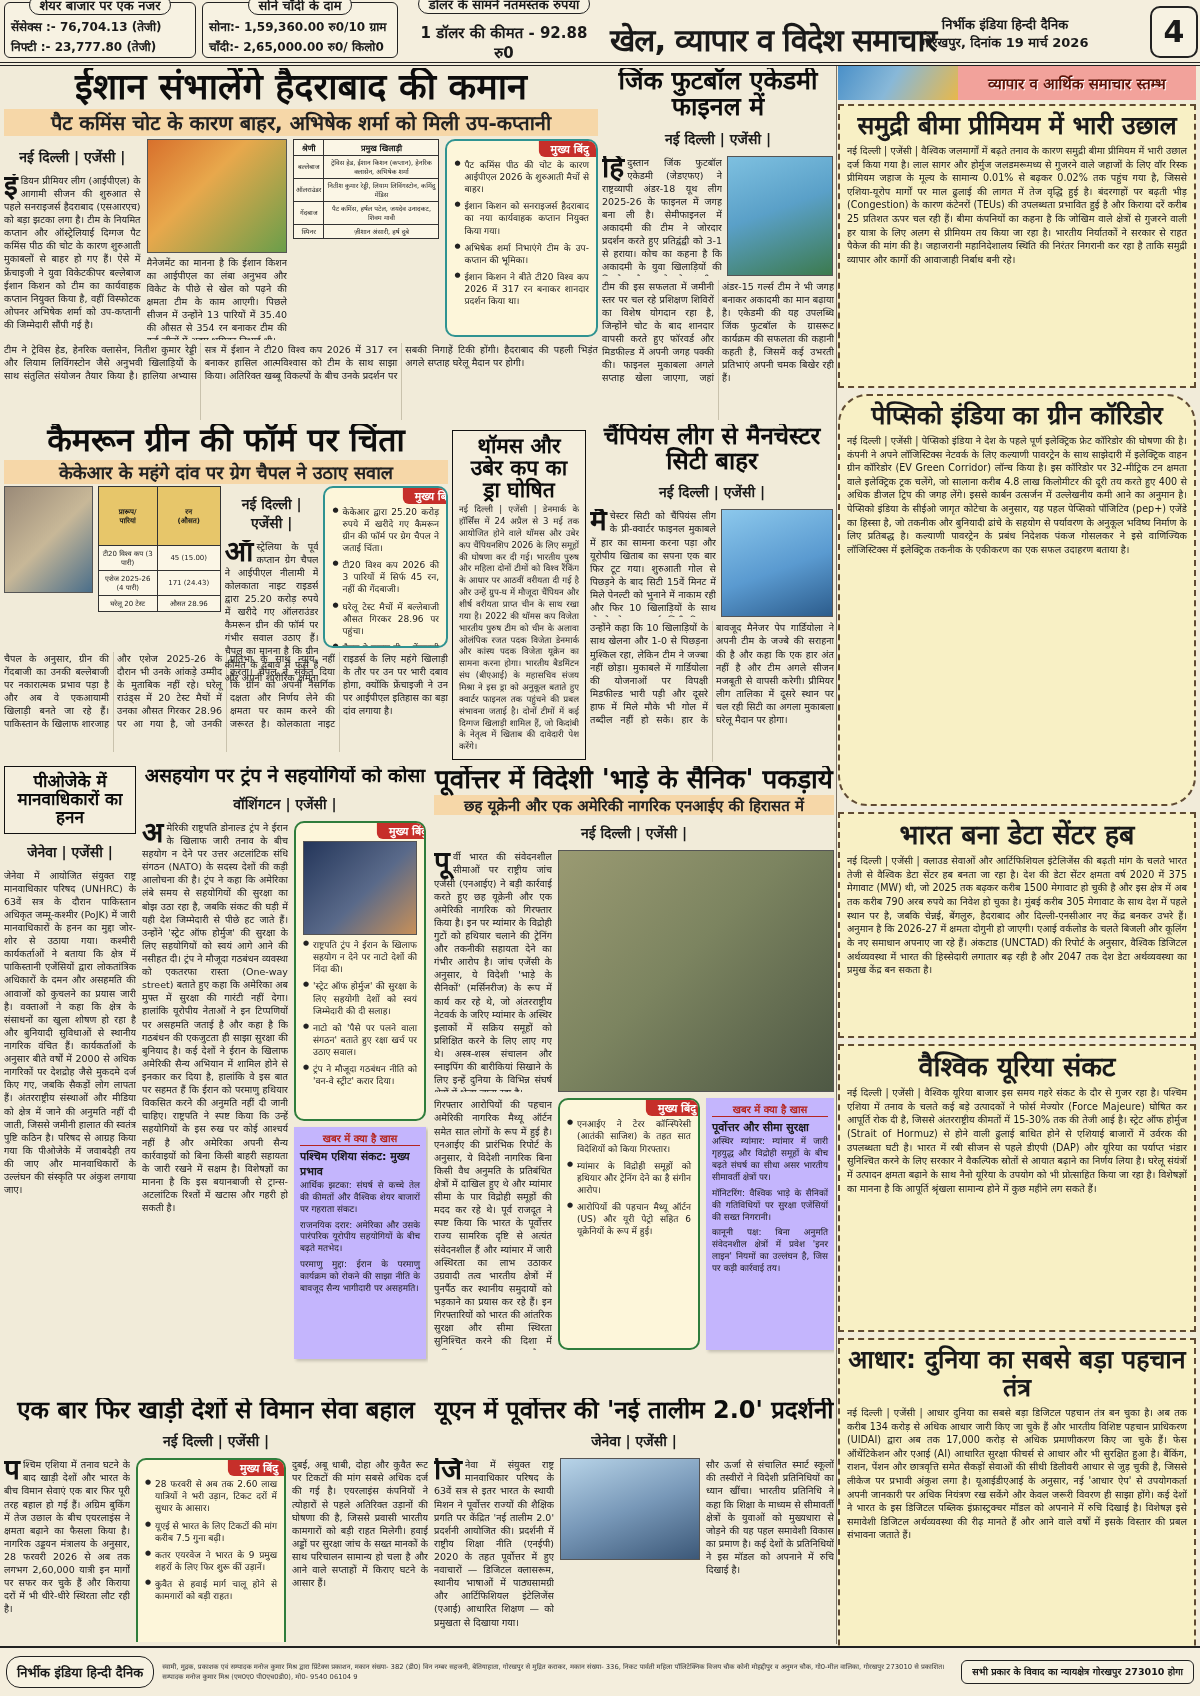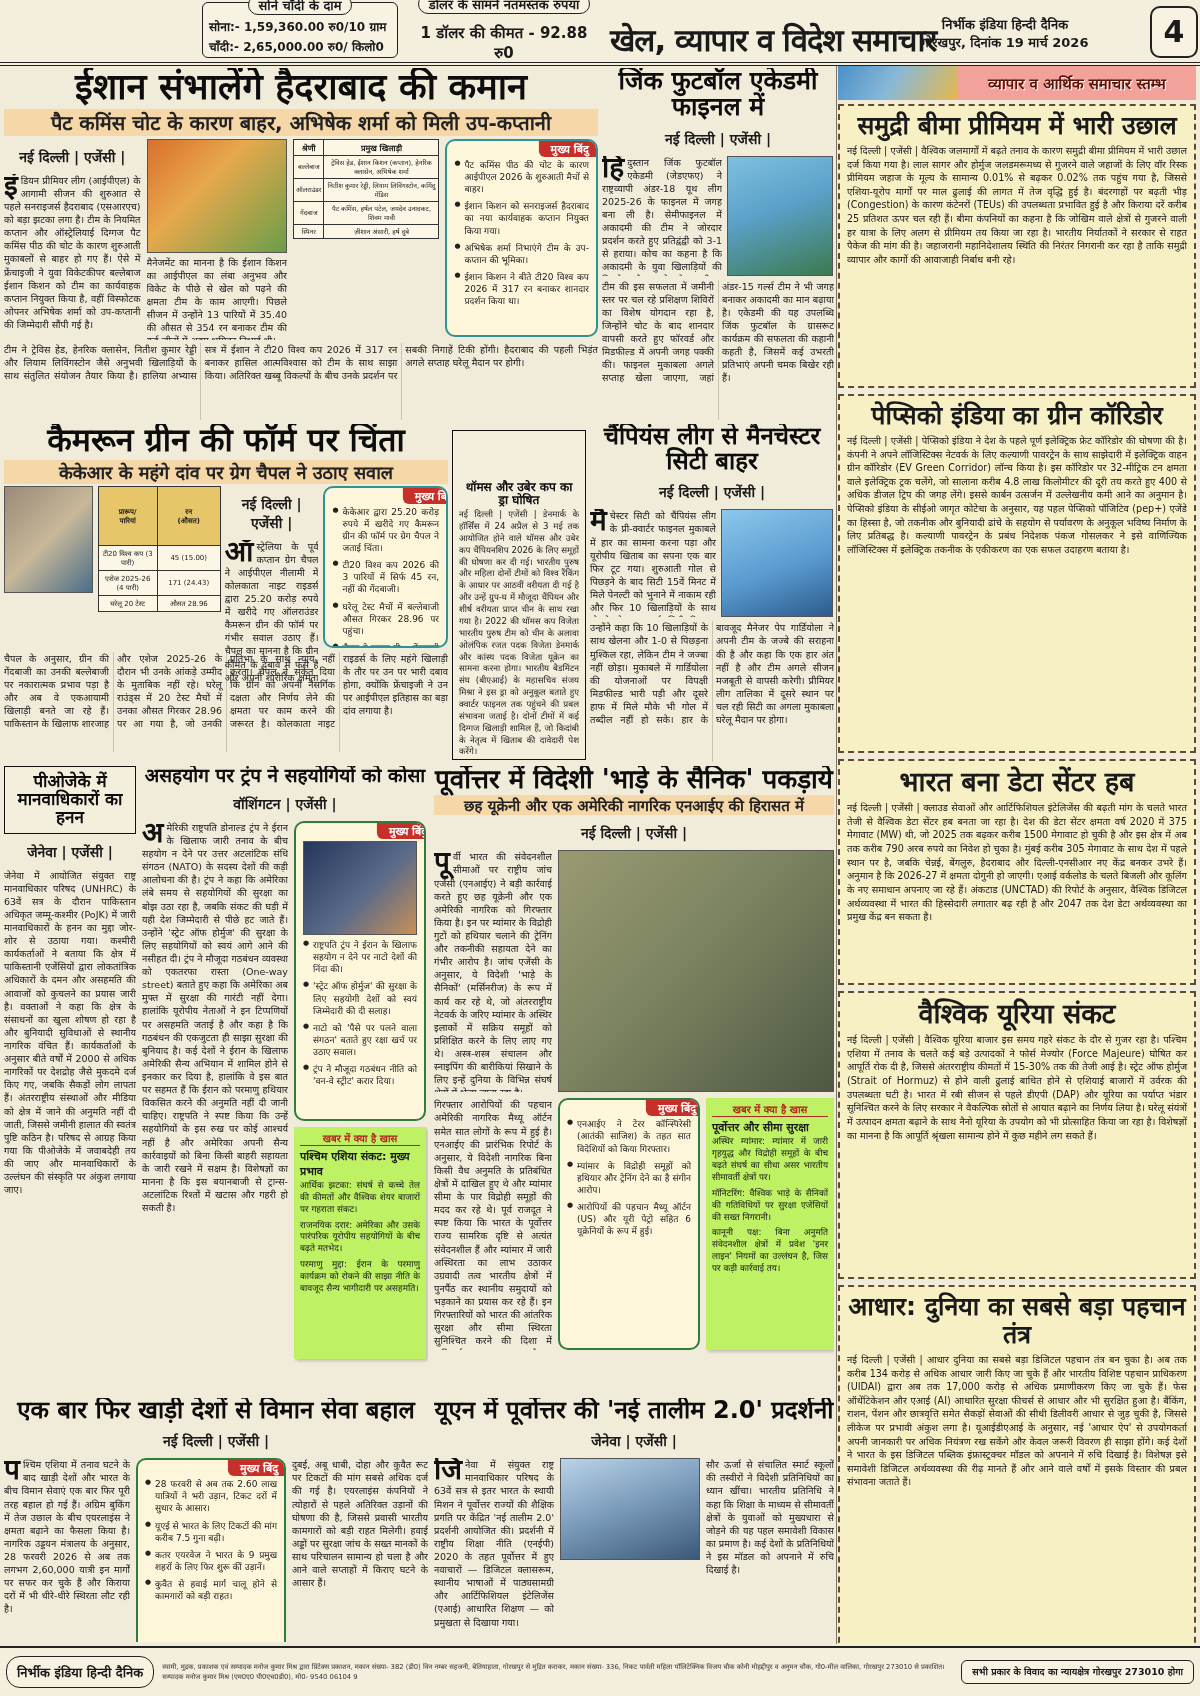--- a/index.html
+++ b/index.html
@@ -27,21 +27,21 @@
   .photo{border:1px solid #555;}
   
   .keybox{border:2px solid #2f9391;border-radius:10px;background:#fdf6da;box-sizing:border-box;padding:14px 7px 5px 7px;position:relative;overflow:hidden;}
   .keybox.green{border-color:#2f7d3c;}
   .kp-label{position:absolute;top:-1px;left:50%;transform:translateX(-50%);background:#c62f2a;color:#fff;
             font-weight:bold;font-size:11px;padding:1px 12px;border-radius:0 0 6px 6px;white-space:nowrap;margin-left:48px;}
   .keybox ul{margin:4px 0 0 0;padding:0;list-style:none;}
   .keybox li{font-size:9px;line-height:1.35;margin-bottom:5px;padding-left:10px;position:relative;text-align:justify;}
   .keybox li::before{content:"●";position:absolute;left:0;top:0;font-size:7px;color:#222;}
   
-  .khabar{background:#bef264;box-shadow:2px 2px 3px #00000030;box-sizing:border-box;padding:4px 6px;overflow:hidden;}
+  .khabar{background:#c4b5fd;box-shadow:2px 2px 3px #00000030;box-sizing:border-box;padding:4px 6px;overflow:hidden;}
   .kh-head{color:#b4261f;font-weight:bold;font-size:10px;text-align:center;border-bottom:1px solid #b4261f;margin-bottom:2px;}
   .kh-title{font-weight:800;font-size:11px;margin:2px 0;}
   .kh-item{font-size:8.8px;line-height:1.35;text-align:justify;margin-bottom:4px;}
   
   table.squad{border-collapse:collapse;width:100%;background:#fbf6e6;}
   table.squad th,table.squad td{border:1.2px solid #333;font-size:6.6px;padding:2px;text-align:center;vertical-align:middle;}
   table.squad th{font-size:8px;}
   table.stats{border-collapse:collapse;width:100%;background:#fbf6e6;}
   table.stats th{background:#e7c66a;border:1px solid #333;font-size:7px;padding:20px;}
   table.stats td{border:1px solid #333;font-size:7px;padding:3px 2px;text-align:center;}
@@ -61,20 +61,25 @@
   .f-imprint{flex:1;font-size:6.8px;line-height:1.5;color:#333;}
   .f-juris{border:1.5px solid #222;border-radius:6px;font-size:9.5px;font-weight:bold;text-align:center;padding:4px 10px;background:#f7f2e2;line-height:1.4;}
   .vrule{position:absolute;top:66px;left:836px;width:0;height:1578px;border-left:1.5px solid #7a7365;}
 </style>
 </head>
 <body>
 
 <div class="page">
 
   <div class="topbar">
+    <div class="tb-box" style="left:4px;width:192px;">
+      <span class="tb-title">शेयर बाजार पर एक नजर</span>
+      <span class="tb-line">सेंसेक्स :- 76,704.13  (तेजी)</span><br>
+      <span class="tb-line">निफ्टी :- 23,777.80  (तेजी)</span>
+    </div>
     <div class="tb-box" style="left:202px;width:196px;">
       <span class="tb-title">सोने चाँदी के दाम</span>
       <span class="tb-line">सोना:- 1,59,360.00 रु0/10 ग्राम</span><br>
       <span class="tb-line">चाँदी:- 2,65,000.00 रु0/ किलो0</span>
     </div>
     <div class="tb-box" style="left:404px;width:200px;border:none;background:transparent;">
       <span class="tb-title">डॉलर के सामने नतमस्तक रुपया</span>
       <div class="tb-one">1 डॉलर की कीमत - 92.88 रु0</div>
     </div>
     <div class="masthead">खेल, व्यापार व विदेश समाचार</div>
@@ -192,21 +197,21 @@
           <li>टी20 विश्व कप 2026 की 3 पारियों में सिर्फ 45 रन, नहीं की गेंदबाजी।</li>
           <li>घरेलू टेस्ट मैचों में बल्लेबाजी औसत गिरकर 28.96 पर पहुंचा।</li>
           <li>चैपल ने सलाह दी— गेंदबाजी के साथ बल्लेबाजी में निखार जरूरी।</li>
         </ul>
       </div>
     </div>
     <div class="body-txt cols4" style="height:100px;margin-top:4px;">चैपल के अनुसार, ग्रीन की गेंदबाजी का उनकी बल्लेबाजी पर नकारात्मक प्रभाव पड़ा है और अब वे एकआयामी खिलाड़ी बनते जा रहे हैं। पाकिस्तान के खिलाफ शारजाह और एशेज 2025-26 के दौरान भी उनके आंकड़े उम्मीद के मुताबिक नहीं रहे। घरेलू राउंड्स में 20 टेस्ट मैचों में उनका औसत गिरकर 28.96 पर आ गया है, जो उनकी प्रतिभा के साथ न्याय नहीं करता। चैपल ने संकेत दिया कि ग्रीन को अपनी नैसर्गिक दक्षता और निर्णय लेने की क्षमता पर काम करने की जरूरत है। कोलकाता नाइट राइडर्स के लिए महंगे खिलाड़ी के तौर पर उन पर भारी दबाव होगा, क्योंकि फ्रेंचाइजी ने उन पर आईपीएल इतिहास का बड़ा दांव लगाया है।</div>
   </div>
 
   <div class="abs boxed" style="left:452px;top:430px;width:134px;height:330px;padding:4px 6px;background:#f4eedd;">
-    <div class="headline" style="font-size:12px;margin-top:46px;">थॉमस और उबेर कप का ड्रा घोषित</div>
+    <div class="headline" style="font-size:21px;">थॉमस और उबेर कप का ड्रा घोषित</div>
     <div class="body-txt" style="font-size:8.6px;height:286px;margin-top:3px;">नई दिल्ली | एजेंसी | डेनमार्क के हॉर्सिंस में 24 अप्रैल से 3 मई तक आयोजित होने वाले थॉमस और उबेर कप चैंपियनशिप 2026 के लिए समूहों की घोषणा कर दी गई। भारतीय पुरुष और महिला दोनों टीमों को विश्व रैंकिंग के आधार पर आठवीं वरीयता दी गई है और उन्हें ग्रुप-घ में मौजूदा चैंपियन और शीर्ष वरीयता प्राप्त चीन के साथ रखा गया है। 2022 की थॉमस कप विजेता भारतीय पुरुष टीम को चीन के अलावा ओलंपिक रजत पदक विजेता डेनमार्क और कांस्य पदक विजेता यूक्रेन का सामना करना होगा। भारतीय बैडमिंटन संघ (बीएआई) के महासचिव संजय मिश्रा ने इस ड्रा को अनुकूल बताते हुए क्वार्टर फाइनल तक पहुंचने की प्रबल संभावना जताई है। दोनों टीमों में कई दिग्गज खिलाड़ी शामिल हैं, जो किदांबी के नेतृत्व में खिताब की दावेदारी पेश करेंगे।</div>
   </div>
 
   <div class="abs" style="left:590px;top:424px;width:244px;height:338px;">
     <div class="headline" style="font-size:24px;">चैंपियंस लीग से मैनचेस्टर सिटी बाहर</div>
     <div class="byline">नई दिल्ली | एजेंसी |</div>
     <div style="display:flex;gap:5px;height:108px;">
       <div class="body-txt" style="width:126px;height:108px;">
         <span class="dropcap">मैं</span><span>चेस्टर सिटी को चैंपियंस लीग के प्री-क्वार्टर फाइनल मुकाबले में हार का सामना करना पड़ा और यूरोपीय खिताब का सपना एक बार फिर टूट गया। शुरुआती गोल से पिछड़ने के बाद सिटी 15वें मिनट में मिले पेनल्टी को भुनाने में नाकाम रही और फिर 10 खिलाड़ियों के साथ खेलने को मजबूर हुई। सिटी की 2-1 से हार के साथ टूर्नामेंट से विदाई तय हो गई।</span>
       </div>
@@ -318,21 +323,21 @@
 
   <div class="sidebar">
     <div class="sb-banner">
       <div class="bimg" style="background:linear-gradient(120deg,#4a90c8 0%,#88b8d8 45%,#e8b84a 100%);"></div>
       <div class="btxt">व्यापार व आर्थिक समाचार स्तम्भ</div>
     </div>
     <div class="sb-box" style="height:284px;">
       <div class="sb-head">समुद्री बीमा प्रीमियम में भारी उछाल</div>
       <div class="sb-body">नई दिल्ली | एजेंसी | वैश्विक जलमार्गों में बढ़ते तनाव के कारण समुद्री बीमा प्रीमियम में भारी उछाल दर्ज किया गया है। लाल सागर और होर्मुज जलडमरूमध्य से गुजरने वाले जहाजों के लिए वॉर रिस्क प्रीमियम जहाज के मूल्य के सामान्य 0.01% से बढ़कर 0.02% तक पहुंच गया है, जिससे एशिया-यूरोप मार्गों पर माल ढुलाई की लागत में तेज वृद्धि हुई है। बंदरगाहों पर बढ़ती भीड़ (Congestion) के कारण कंटेनरों (TEUs) की उपलब्धता प्रभावित हुई है और किराया दरें करीब 25 प्रतिशत ऊपर चल रही हैं। बीमा कंपनियों का कहना है कि जोखिम वाले क्षेत्रों से गुजरने वाली हर यात्रा के लिए अलग से प्रीमियम तय किया जा रहा है। भारतीय निर्यातकों ने सरकार से राहत पैकेज की मांग की है। जहाजरानी महानिदेशालय स्थिति की निरंतर निगरानी कर रहा है ताकि समुद्री व्यापार और कार्गो की आवाजाही निर्बाध बनी रहे।</div>
     </div>
-    <div class="sb-box" style="height:359px;">
+    <div class="sb-box" style="height:412px;border-radius:29px;">
       <div class="sb-head">पेप्सिको इंडिया का ग्रीन कॉरिडोर</div>
       <div class="sb-body">नई दिल्ली | एजेंसी | पेप्सिको इंडिया ने देश के पहले पूर्ण इलेक्ट्रिक फ्रेट कॉरिडोर की घोषणा की है। कंपनी ने अपने लॉजिस्टिक्स नेटवर्क के लिए कल्याणी पावरट्रेन के साथ साझेदारी में इलेक्ट्रिक वाहन ग्रीन कॉरिडोर (EV Green Corridor) लॉन्च किया है। इस कॉरिडोर पर 32-मीट्रिक टन क्षमता वाले इलेक्ट्रिक ट्रक चलेंगे, जो सालाना करीब 4.8 लाख किलोमीटर की दूरी तय करते हुए 400 से अधिक डीजल ट्रिप की जगह लेंगे। इससे कार्बन उत्सर्जन में उल्लेखनीय कमी आने का अनुमान है। पेप्सिको इंडिया के सीईओ जागृत कोटेचा के अनुसार, यह पहल पेप्सिको पॉजिटिव (pep+) एजेंडे का हिस्सा है, जो तकनीक और बुनियादी ढांचे के सहयोग से पर्यावरण के अनुकूल भविष्य निर्माण के लिए प्रतिबद्ध है। कल्याणी पावरट्रेन के प्रबंध निदेशक पंकज गोसलकर ने इसे वाणिज्यिक लॉजिस्टिक्स में इलेक्ट्रिक तकनीक के एकीकरण का एक सफल उदाहरण बताया है।</div>
     </div>
     <div class="sb-box" style="height:226px;">
       <div class="sb-head" style="font-size:27px;">भारत बना डेटा सेंटर हब</div>
       <div class="sb-body">नई दिल्ली | एजेंसी | क्लाउड सेवाओं और आर्टिफिशियल इंटेलिजेंस की बढ़ती मांग के चलते भारत तेजी से वैश्विक डेटा सेंटर हब बनता जा रहा है। देश की डेटा सेंटर क्षमता वर्ष 2020 में 375 मेगावाट (MW) थी, जो 2025 तक बढ़कर करीब 1500 मेगावाट हो चुकी है और इस क्षेत्र में अब तक करीब 790 अरब रुपये का निवेश हो चुका है। मुंबई करीब 305 मेगावाट के साथ देश में पहले स्थान पर है, जबकि चेन्नई, बेंगलुरु, हैदराबाद और दिल्ली-एनसीआर नए केंद्र बनकर उभरे हैं। अनुमान है कि 2026-27 में क्षमता दोगुनी हो जाएगी। एआई वर्कलोड के चलते बिजली और कूलिंग के नए समाधान अपनाए जा रहे हैं। अंकटाड (UNCTAD) की रिपोर्ट के अनुसार, वैश्विक डिजिटल अर्थव्यवस्था में भारत की हिस्सेदारी लगातार बढ़ रही है और 2047 तक देश डेटा अर्थव्यवस्था का प्रमुख केंद्र बन सकता है।</div>
     </div>
     <div class="sb-box" style="height:288px;">
       <div class="sb-head" style="font-size:27px;">वैश्विक यूरिया संकट</div>
       <div class="sb-body">नई दिल्ली | एजेंसी | वैश्विक यूरिया बाजार इस समय गहरे संकट के दौर से गुजर रहा है। पश्चिम एशिया में तनाव के चलते कई बड़े उत्पादकों ने फोर्स मेज्योर (Force Majeure) घोषित कर आपूर्ति रोक दी है, जिससे अंतरराष्ट्रीय कीमतों में 15-30% तक की तेजी आई है। स्ट्रेट ऑफ होर्मुज (Strait of Hormuz) से होने वाली ढुलाई बाधित होने से एशियाई बाजारों में उर्वरक की उपलब्धता घटी है। भारत में रबी सीजन से पहले डीएपी (DAP) और यूरिया का पर्याप्त भंडार सुनिश्चित करने के लिए सरकार ने वैकल्पिक स्रोतों से आयात बढ़ाने का निर्णय लिया है। घरेलू संयंत्रों में उत्पादन क्षमता बढ़ाने के साथ नैनो यूरिया के उपयोग को भी प्रोत्साहित किया जा रहा है। विशेषज्ञों का मानना है कि आपूर्ति श्रृंखला सामान्य होने में कुछ महीने लग सकते हैं।</div>

